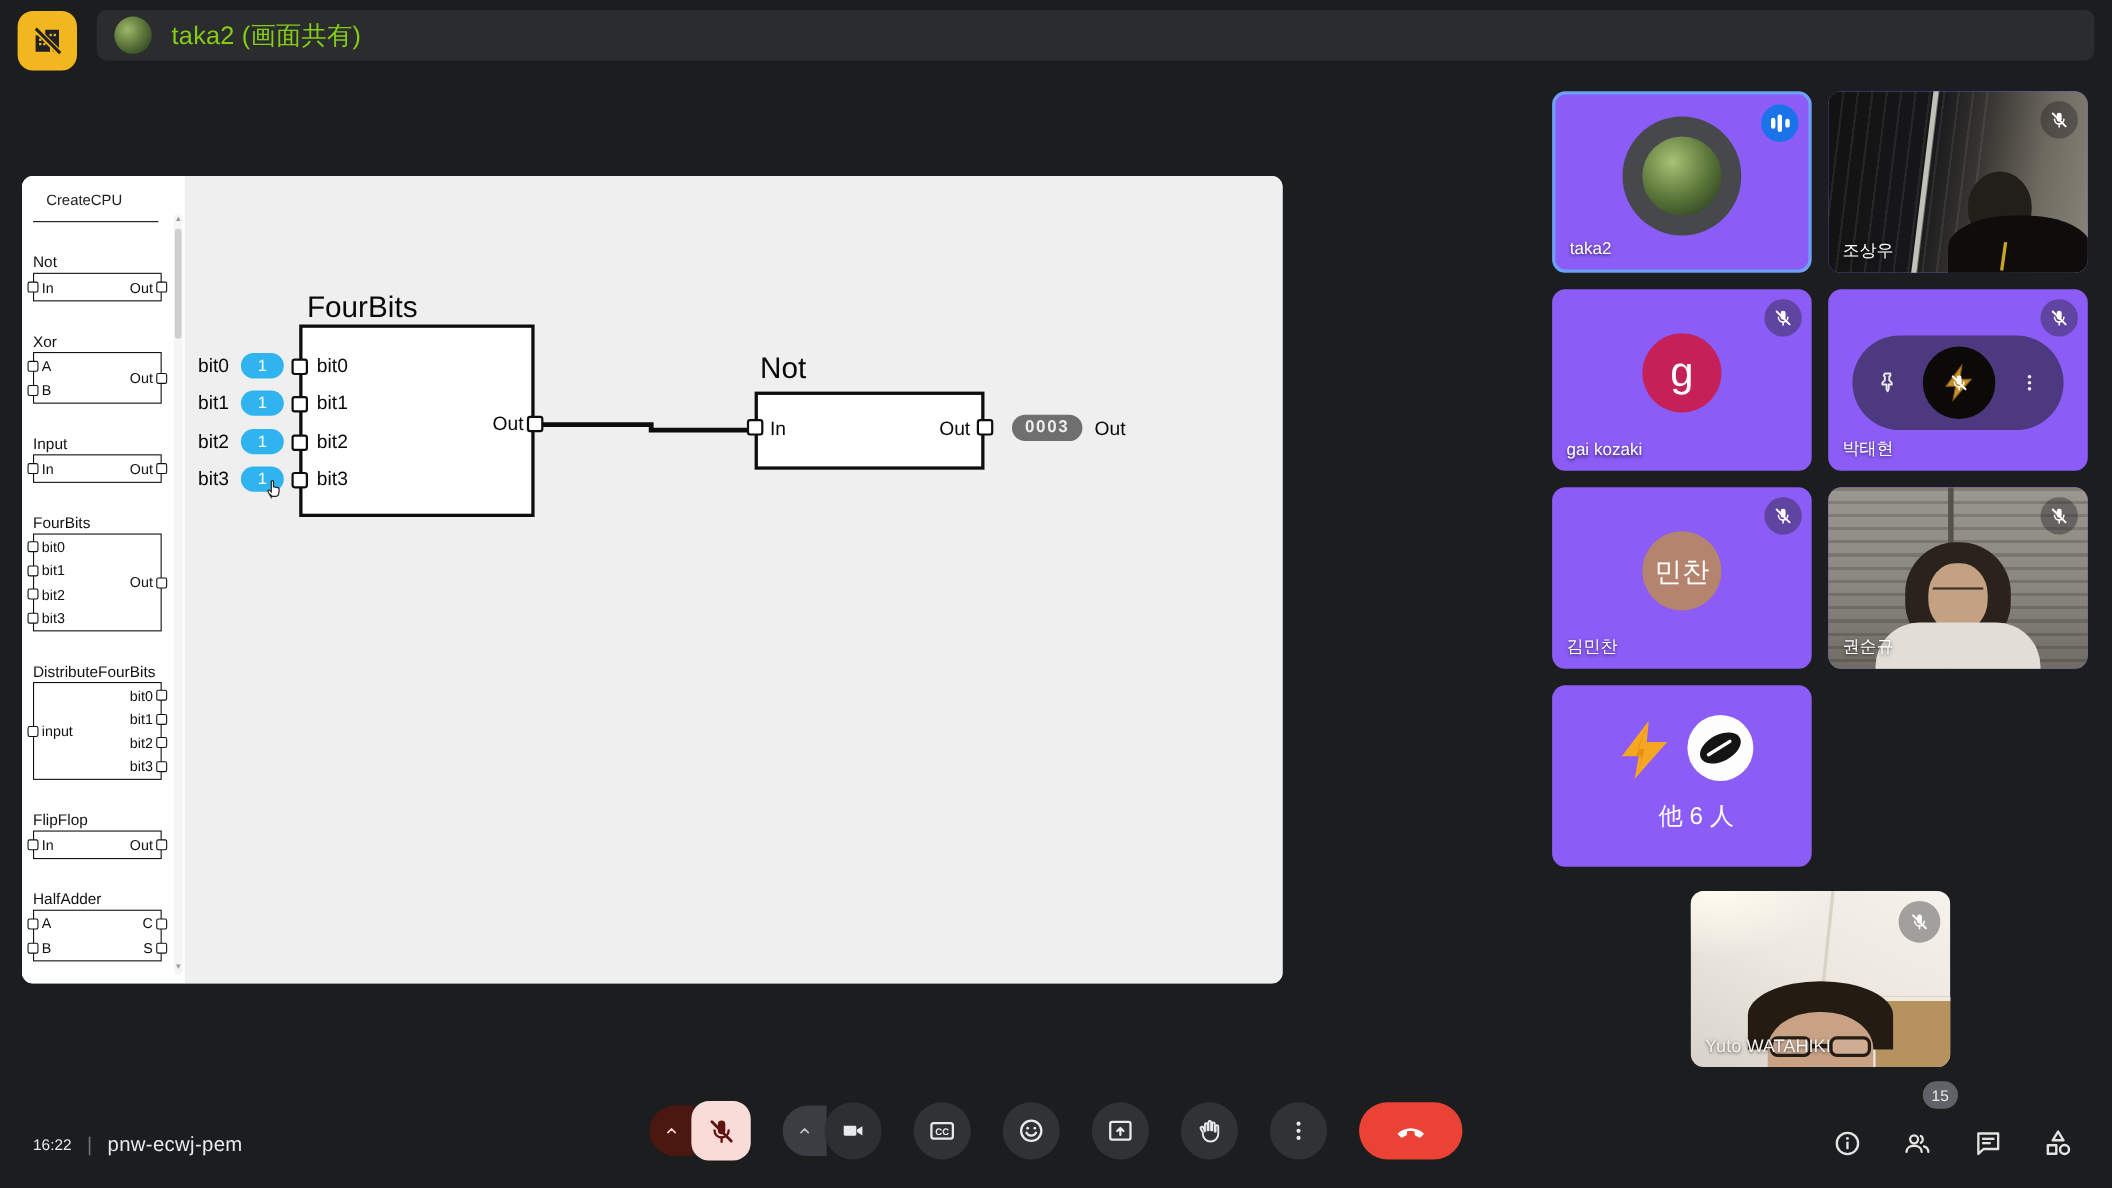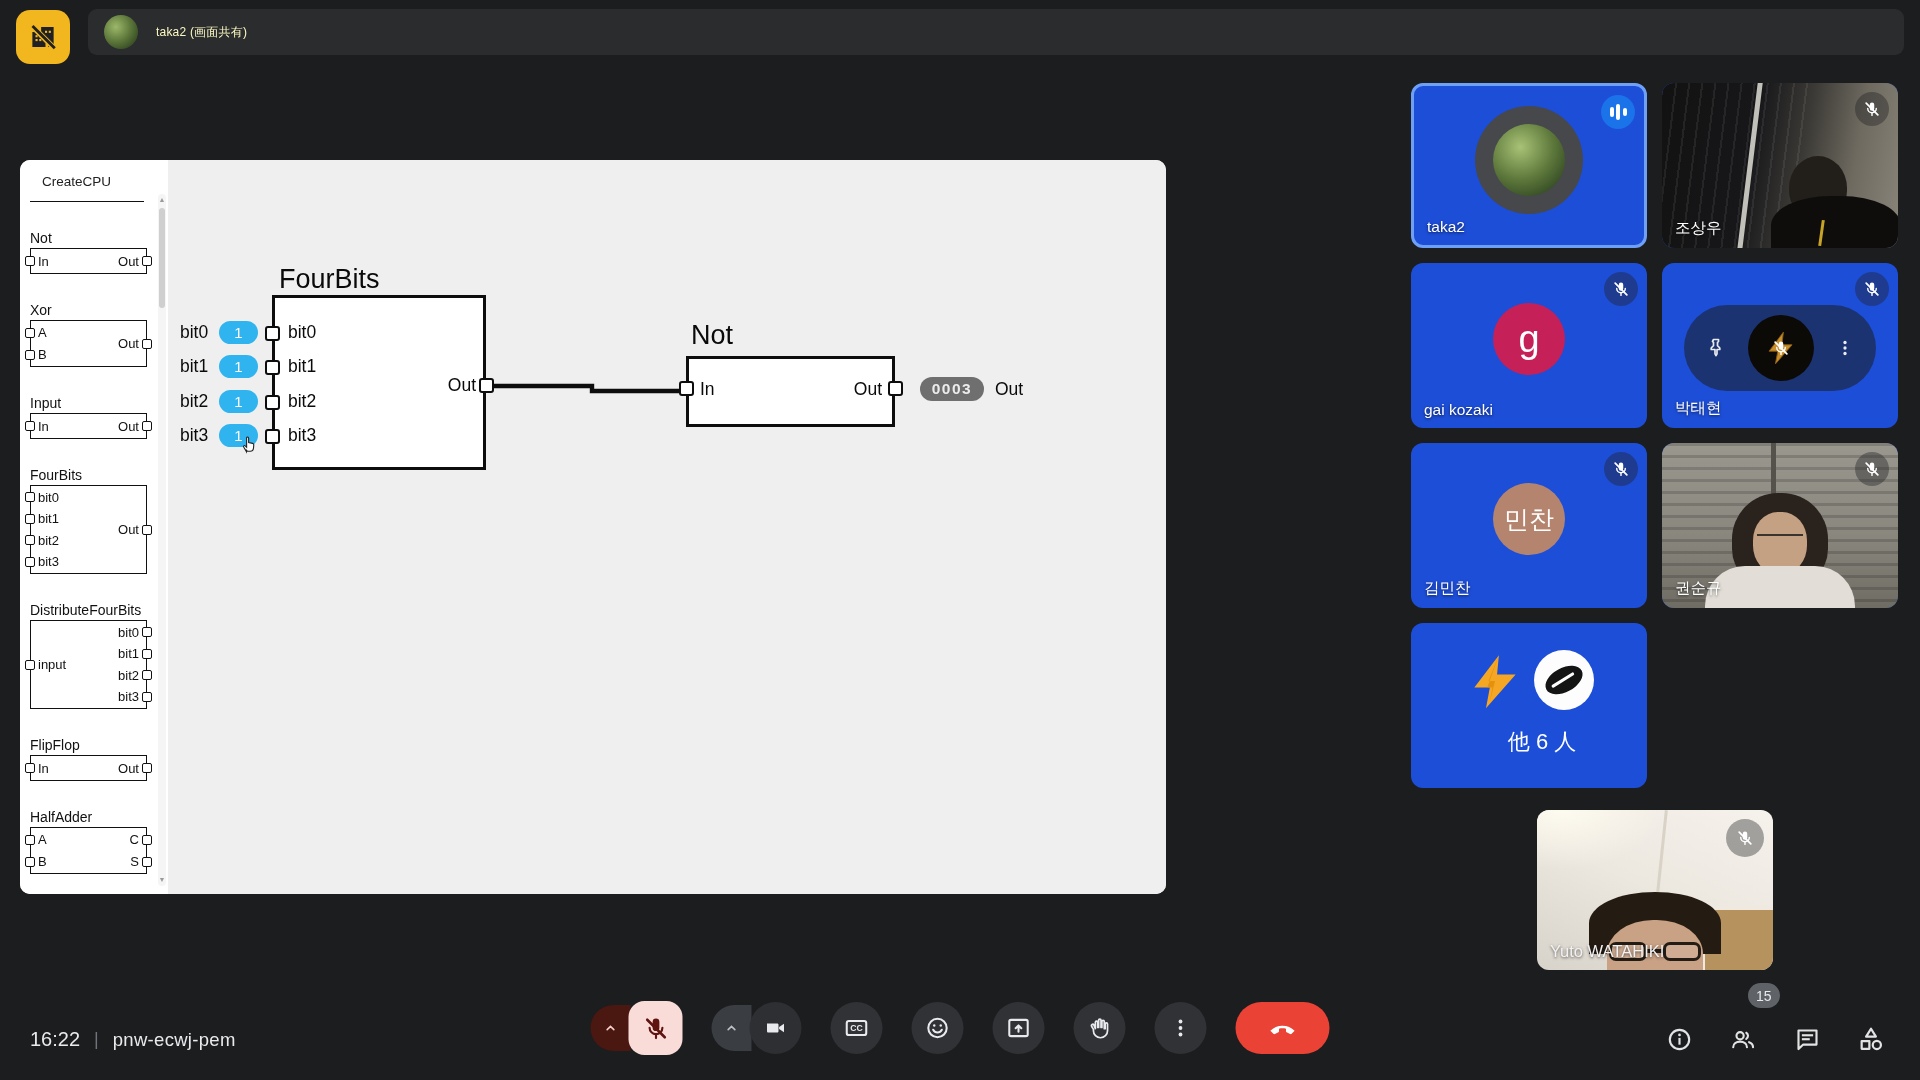--- a/index.html
+++ b/index.html
@@ -6,21 +6,21 @@
   html,body { width:1920px; height:1080px; overflow:hidden; background:#1c1d1f;
     font-family:"Liberation Sans","DejaVu Sans",sans-serif; }
 
   
   .presenting-chip { position:absolute; left:16px; top:10px; width:54px; height:54px;
     background:#f2b61e; border-radius:14px; display:flex; align-items:center; justify-content:center; }
   .share-pill { position:absolute; left:88px; top:9px; right:16px; height:46px;
     background:#2a2c2e; border-radius:9px; display:flex; align-items:center; padding:0 16px; }
   .share-avatar { width:34px; height:34px; border-radius:50%;
     background:radial-gradient(circle at 35% 35%, #9db86a, #5f7a3c 45%, #2f4520 85%); }
-  .share-title { color:#fef9c3; font-size:12px; font-weight:500; margin-left:18px; letter-spacing:.2px; }
+  .share-title { color:#84cc16; font-size:23px; font-weight:500; margin-left:18px; letter-spacing:.2px; }
 
   
   .share-window { position:absolute; left:20px; top:160px; width:1146px; height:734px;
     background:#fff; border-radius:10px; overflow:hidden; display:flex; }
   .palette { position:relative; width:148px; height:100%; background:#fff; flex:0 0 148px; }
   .app-title { position:absolute; left:22px; top:14px; font-size:13.5px; color:#222; }
   .palette-cutline { position:absolute; left:10px; top:41px; width:114px; border-top:1.6px solid #111; }
   .palette-items { position:absolute; left:10px; top:70px; width:117px; }
   .pal-name { font-size:14px; line-height:16px; color:#111; margin-bottom:2px; }
   .pal-box { position:relative; width:117px; border:1.6px solid #111; background:#fff; margin-bottom:28px; }
@@ -55,21 +55,21 @@
     background:#6f6f70; color:#ececec; font-size:15.5px; font-weight:bold; letter-spacing:1.5px;
     display:flex; align-items:center; justify-content:center; }
   .green-btn { position:absolute; width:38px; height:38px; border-radius:50%;
     display:flex; align-items:center; justify-content:center; box-shadow:0 1px 3px rgba(0,0,0,.2); }
   .wire-svg { position:absolute; left:0; top:0; pointer-events:none; }
   .cursor { position:absolute; left:70px; top:272px; z-index:9; }
 
   
   .tiles-grid { position:absolute; left:1411px; top:83px; display:grid;
     grid-template-columns:236px 236px; grid-auto-rows:165px; column-gap:15px; row-gap:15px; }
-  .tile { position:relative; background:#1d4ed8; border-radius:12px; overflow:hidden; }
+  .tile { position:relative; background:#8b5cf6; border-radius:12px; overflow:hidden; }
   .tile.selected { border:3px solid #6fa0f8; }
   .tile-name { position:absolute; left:13px; bottom:9px; color:#fff; font-size:15.5px;
     text-shadow:0 1px 3px rgba(0,0,0,.65); z-index:5; white-space:nowrap; }
   .chip { position:absolute; top:9px; right:9px; width:34px; height:34px; border-radius:50%;
     background:rgba(32,33,36,.4); display:flex; align-items:center; justify-content:center; z-index:5; }
   .chip.speak { background:#1a73e8; }
   .eq { display:flex; align-items:center; gap:2.5px; }
   .eq i { display:block; width:4px; border-radius:2px; background:#fff; }
   .eq i:nth-child(1){ height:10px; } .eq i:nth-child(2){ height:16px; } .eq i:nth-child(3){ height:8px; }
   .ripple { position:absolute; left:50%; top:74px; transform:translate(-50%,-50%);
@@ -138,21 +138,21 @@
     width:132px; height:62px; border-radius:50% 50% 0 0; background:#241b13; }
   .scene-yuto .face { position:absolute; left:50%; bottom:-20px; transform:translateX(-50%);
     width:96px; height:70px; border-radius:48% 48% 30% 30%; background:#c9a184; }
   .scene-yuto .glasses { position:absolute; left:50%; bottom:8px; transform:translateX(-50%);
     width:92px; height:20px; display:flex; justify-content:space-between; }
   .scene-yuto .lens { width:38px; height:19px; border:3.5px solid #231d16; border-radius:7px; background:rgba(255,255,255,.12); }
   .scene-yuto .bridge { position:absolute; left:50%; top:7px; transform:translateX(-50%); width:16px; height:3.5px; background:#231d16; }
 
   
   .meet-info { position:absolute; left:30px; bottom:29px; display:flex; align-items:center; gap:14px; }
-  .meet-time { color:#e8eaed; font-size:20px; }
+  .meet-time { color:#e8eaed; font-size:14px; }
   .meet-sep { color:#707379; font-size:18px; }
   .meet-code { color:#e8eaed; font-size:18.5px; letter-spacing:.3px; }
 
   .controls { position:absolute; left:50%; transform:translateX(-50%); bottom:25px; display:flex;
     align-items:center; gap:29px; }
   .grp { display:flex; align-items:center; }
   .seg-chev { width:40px; height:46px; border-radius:23px 0 0 23px; display:flex; align-items:center;
     justify-content:center; }
   .seg-chev.red { background:#4a1711; color:#f6cdc8; }
   .seg-chev.gray { background:#3a3d41; color:#bdc1c6; }

